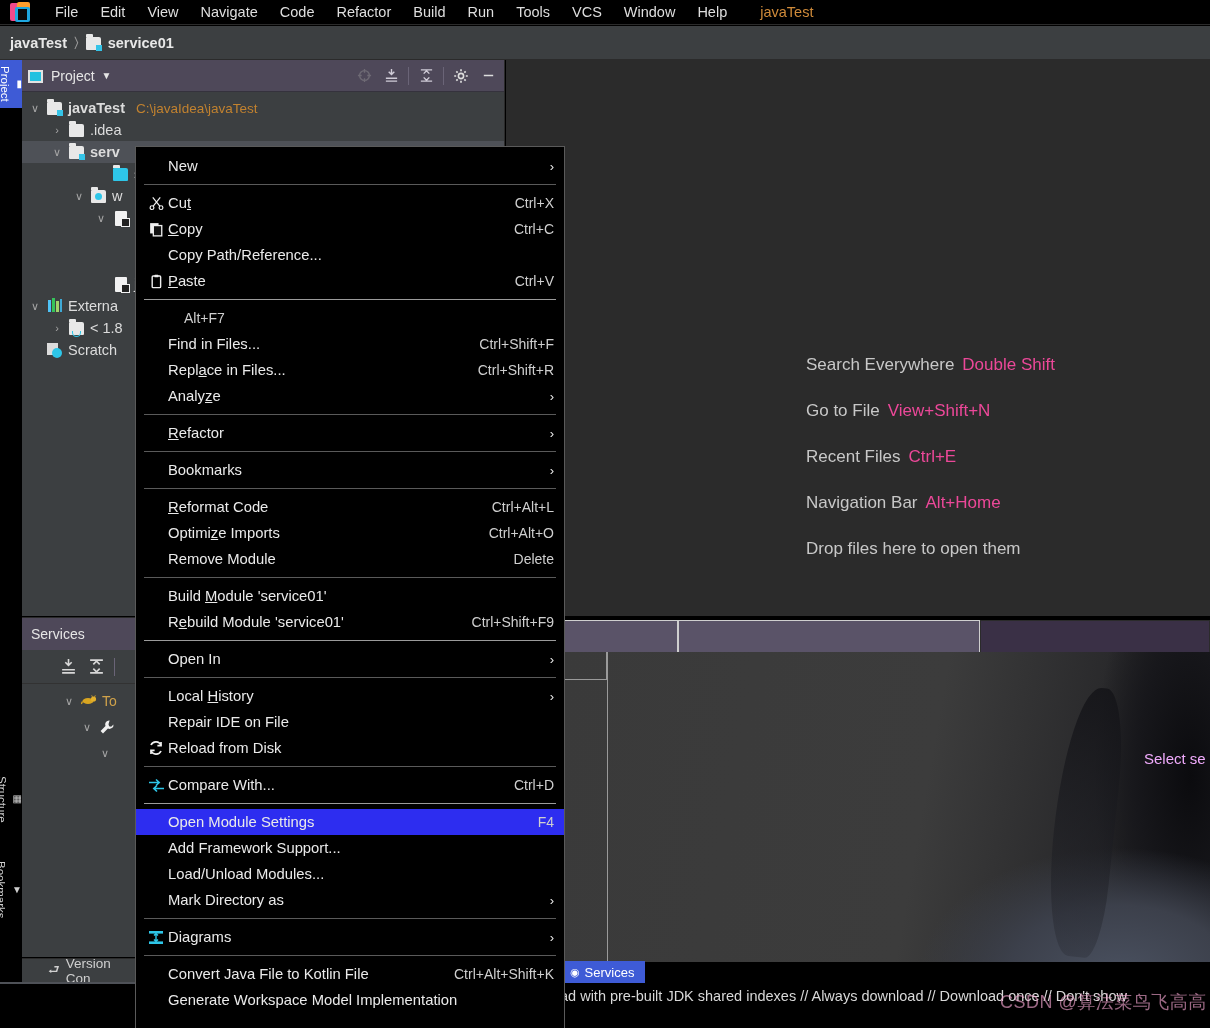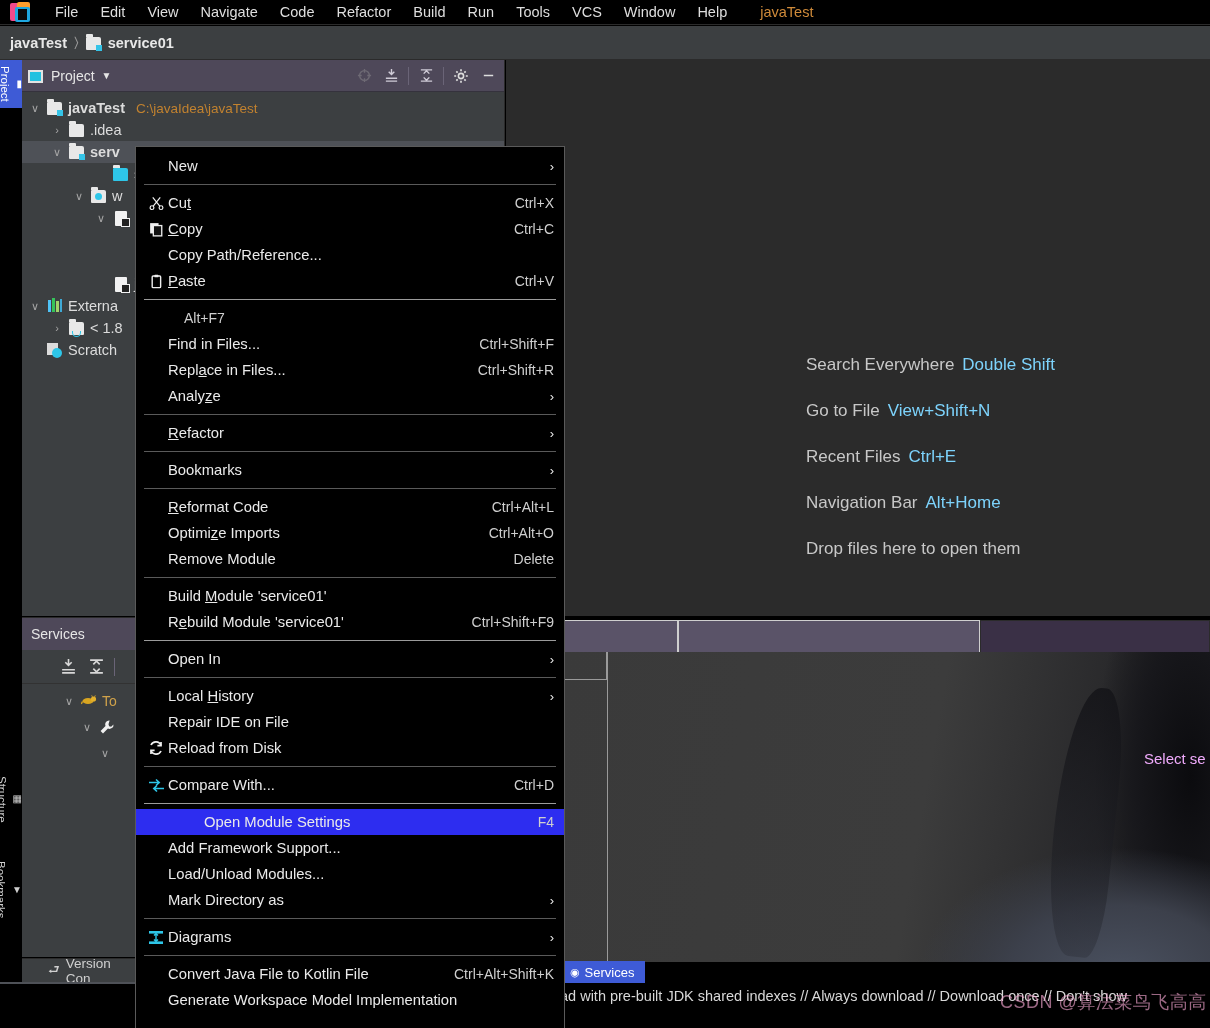--- a/index.html
+++ b/index.html
@@ -129,21 +129,21 @@
   }
 
   
   .editor-area {
     position:absolute; left:506px; top:60px; width:704px; height:556px;
     background:#2b2b2b;
   }
   .hints { position:absolute; left:300px; top:295px; }
   .hint-line { margin-bottom: 26px; font-size: 17px; white-space: nowrap; }
   .hint-label { color: #c8c8c8; }
-  .hint-key { color: #7dd3fc; margin-left: 8px; margin-top: 16px; }
+  .hint-key { color: #ec4899; margin-left: 8px; margin-top: 16px; }
 
   
   .panel-strip {
     position:absolute; left:506px; top:617px; width:704px; height:36px;
     background:#000; display:flex; align-items:flex-end;
   }
   .panel-tab {
     height:33px; background:#5a5368; border:1px solid #cfcfcf; border-bottom:none;
     margin-right:0; 
   }
@@ -176,21 +176,21 @@
   
   .ctxmenu {
     position: absolute; left: 135px; top: 146px; width: 430px;
     background: #000; border: 1px solid #5a5a5a; z-index: 50;
     padding: 6px 0 18px 0; font-size: 14.8px; color: #eaeaea;
   }
   .mi {
     display:flex; align-items:center; height:26px; padding: 0 10px 0 8px;
     cursor: default; position: relative;
   }
-  .mi.highlight { background: #2d2df0; gap: 36px; }
+  .mi.highlight { background: #2d2df0; }
   .mi .mi-ico {
     width: 24px; flex: 0 0 24px; display:flex; align-items:center;
     justify-content:center; color:#e2e2e2;
   }
   .mi .mi-label { flex: 1 1 auto; white-space: nowrap; }
   .mi .mi-key { color:#cfcfcf; font-size:14px; margin-left:16px; white-space:nowrap; }
   .mi .mi-arrow { color:#e8e8e8; font-size:13px; margin-left:14px; }
   .msep { height:1px; background:#5a5a5a; margin: 5px 8px; }
   .msep.thick { background:#9b9b9b; height:1px; }
   .mi u { text-decoration: underline; }

